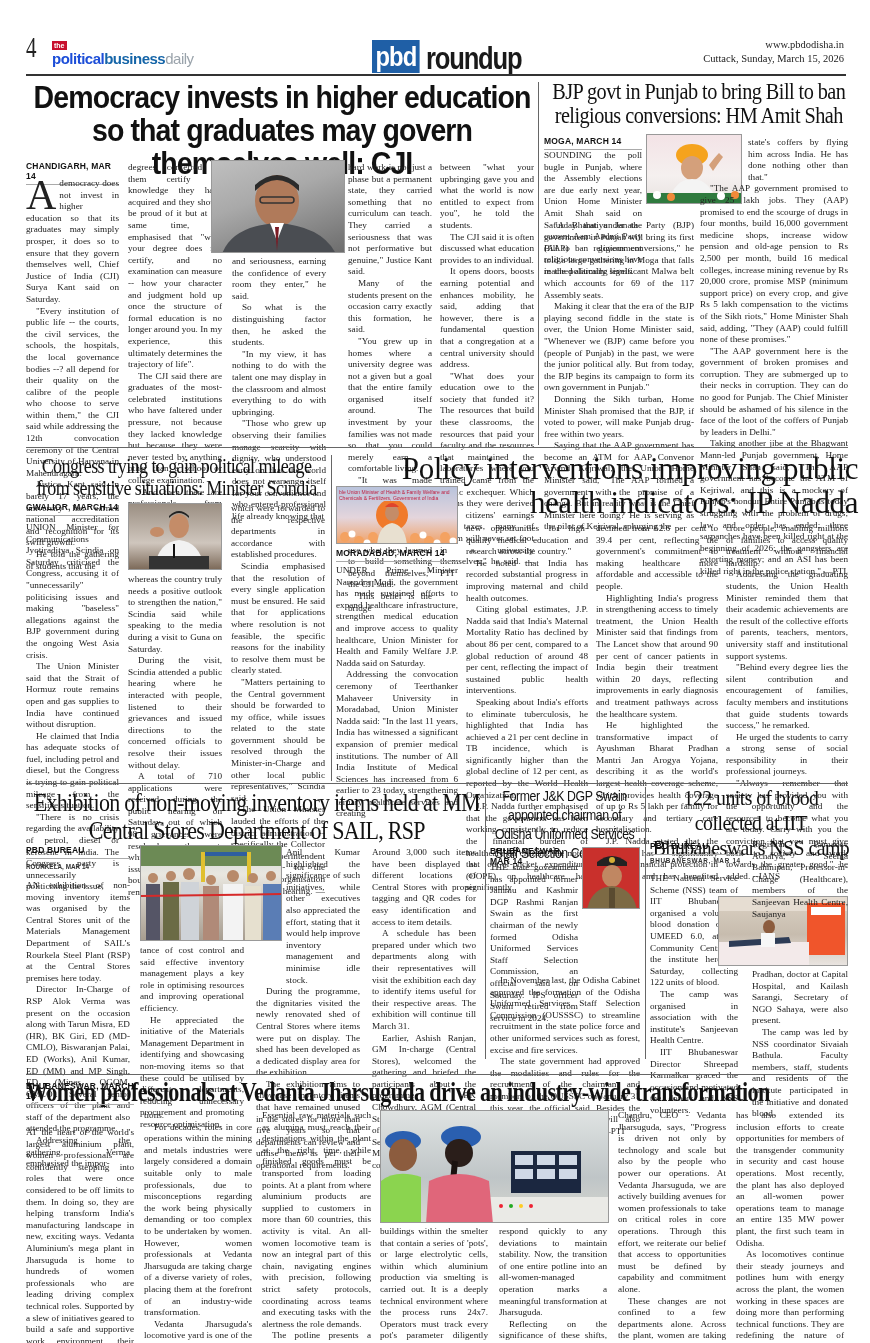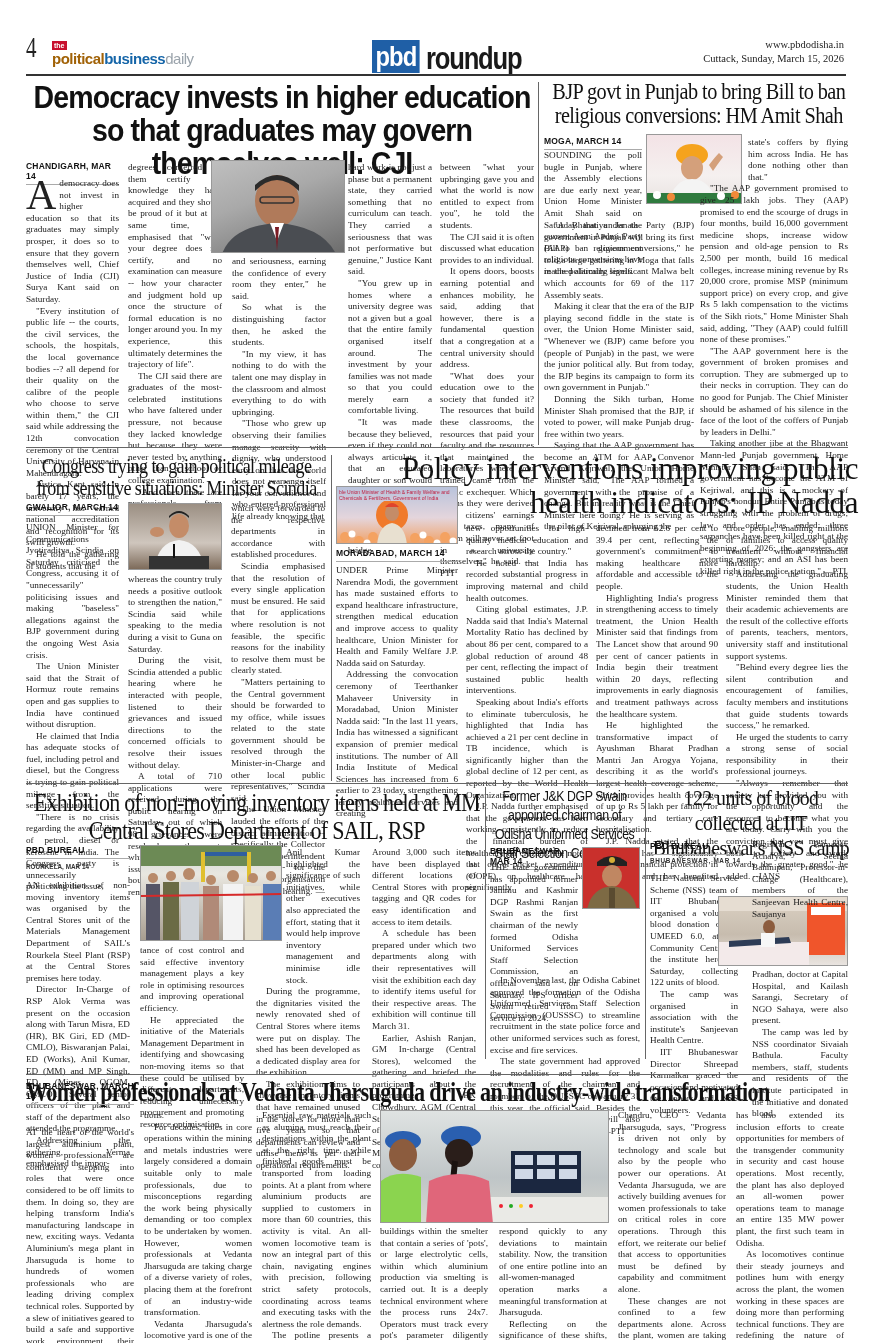--- a/index.html
+++ b/index.html
@@ -3,21 +3,21 @@
 <meta charset="utf-8">
 <style>
 *{box-sizing:border-box;margin:0;padding:0}
 html,body{width:870px;height:1343px;background:#fff;overflow:hidden}
 body{font-family:"Liberation Serif",serif;color:#1a1a1a;position:relative}
 .abs{position:absolute}
 .pagenum{left:26px;top:32px;font-family:"Liberation Serif",serif;font-size:30px;line-height:30px;color:#222;transform:scaleX(.7);transform-origin:left}
 .brand{left:52px;top:34px}
 .brand .the{display:inline-block;background:#c8102e;color:#fff;font:bold 7px "Liberation Sans",sans-serif;padding:0 2px;line-height:9px}
 .brand .name{font:bold 15px "Liberation Sans",sans-serif;letter-spacing:-.5px;line-height:16px;display:block;margin-top:-1px}
-.brand .p1{color:#a16207}.brand .p2{color:#1565a8}.brand .p3{color:#9aa3ab;font-weight:normal}
+.brand .p1{color:#1d4ed8}.brand .p2{color:#1565a8}.brand .p3{color:#9aa3ab;font-weight:normal}
 .pbd{left:372px;top:40px;height:33px;display:flex;align-items:flex-start;gap:8px}
 .pbd .box{background:#1f5fa6;color:#fff;font:bold 28px "Liberation Sans",sans-serif;line-height:33px;padding:0 4px;letter-spacing:-1px;transform:scaleX(.85);transform-origin:left}
 .pbd .word{font:bold 32px "Liberation Sans",sans-serif;color:#1a1a1a;letter-spacing:-1.5px;transform:scaleX(.8);transform-origin:left;margin-left:-10px}
 .dateline{right:26px;top:38px;text-align:right;font-size:10.5px;line-height:14px;color:#222}
 .dateline .url{}
 .rule{background:#333}
 .hl{font-family:"Liberation Sans",sans-serif;font-weight:bold;color:#111;line-height:1.06;letter-spacing:-.5px}
 .hl-s{font-family:"Liberation Serif",serif;font-weight:normal;color:#111;line-height:1.05}
 .loc{font:bold 8.5px "Liberation Sans",sans-serif;color:#111;letter-spacing:.2px;border-bottom:1px solid #aaa;padding-bottom:3px}
 .txt{font-size:9.2px;line-height:11.6px;text-align:justify;color:#222;hyphens:auto}
@@ -70,20 +70,21 @@
   </svg>
 </div>
 <div class="abs txt" style="left:232px;top:256px;width:94px">
   <p class="first">and seriousness, earning the confidence of every room they enter," he said.</p>
   <p>So what is the distinguishing factor then, he asked the students.</p>
   <p>"In my view, it has nothing to do with the talent one may display in the classroom and almost everything to do with upbringing.</p>
   <p>"Those who grew up observing their families manage scarcity with dignity, who understood early on that the world does not rearrange itself for your convenience and who entered professional life already knowing that</p>
 </div>
 <div class="abs txt" style="left:348px;top:162px;width:84px">
   <p class="first">hard work is not just a phase but a permanent state, they carried something that no curriculum can teach. They carried a seriousness that was not performative but genuine," Justice Kant said.</p>
+  <p>Many of the students present on the occasion carry exactly this formation, he said.</p>
   <p>"You grew up in homes where a university degree was not a given but a goal that the entire family organised itself around. The investment by your families was not made so that you could merely earn a comfortable living.</p>
   <p>"It was made because they believed, even if they could not always articulate it, that an educated daughter or son would use what they learned to build something beyond themselves," the CJI said.</p>
   <p>This belief is the bridge</p>
 </div>
 <div class="abs txt" style="left:440px;top:162px;width:94px">
   <p class="first">between "what your upbringing gave you and what the world is now entitled to expect from you", he told the students.</p>
   <p>The CJI said it is often discussed what education provides to an individual.</p>
   <p>It opens doors, boosts earning potential and enhances mobility, he said, adding that however, there is a fundamental question that a congregation at a central university should address.</p>
   <p>"What does your education owe to the society that funded it? The resources that build these classrooms, the resources that paid your faculty and the resources that maintained the laboratories where you trained came from the public exchequer. Which means they were derived from citizens' earnings and taxes, many of whom will never set foot in a university themselves," he said. —PTI</p>
 </div>

